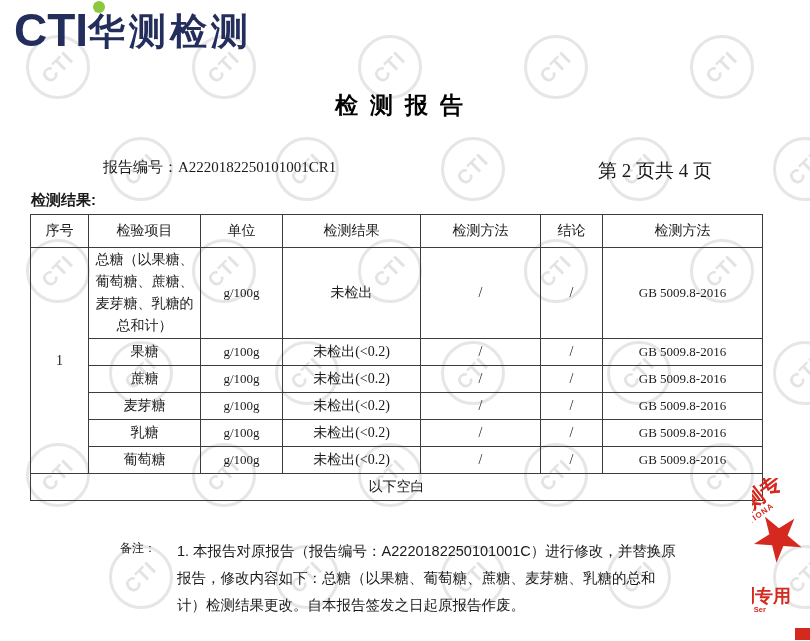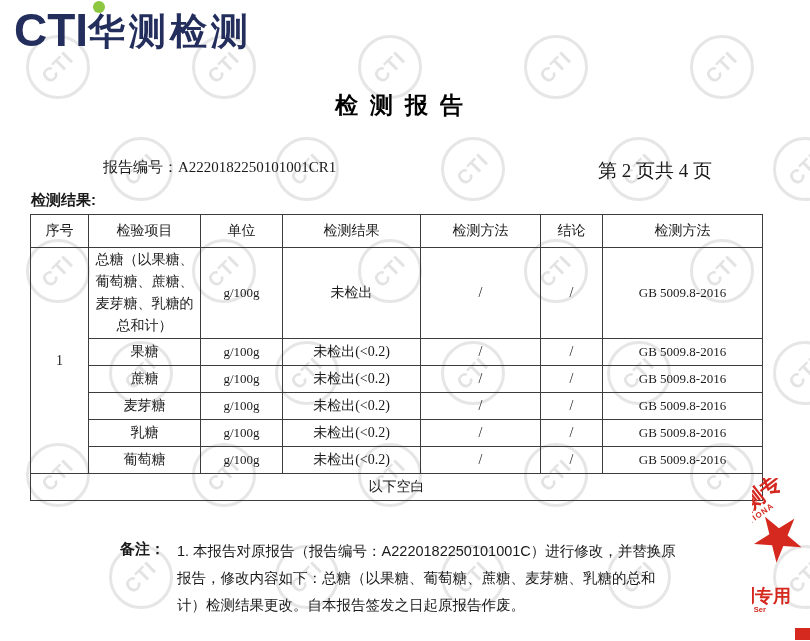--- a/index.html
+++ b/index.html
@@ -39,22 +39,22 @@
     border:1.5px solid #3c3c3c; text-align:center; vertical-align:middle;
     padding:1px 4px; background:transparent; font-weight:400;
   }
   table.results tr.hdr { height:33px; }
   table.results tr.big { height:90px; }
   table.results tr.sub { height:27px; }
   table.results tr.blank { height:27px; }
   td.item-big { line-height:22px; padding:2px 12px; }
   .mono { font-family:Liberation Serif, serif; font-size:13px; letter-spacing:0px; }
   
-  .remarks-label { position:absolute; left:120px; top:540px; font-size:15px;
-                   font-family:"Liberation Sans",sans-serif;font-weight:bold; }
+  .remarks-label { position:absolute; left:120px; top:540px; font-size:12px;
+                   font-family:"Liberation Sans",sans-serif; }
   .remarks-body  { position:absolute; left:177px; top:538px; width:505px;
                    font-size:14.5px; line-height:27px;
                    font-family:"Liberation Sans",sans-serif; }
   
   .stamp { position:absolute; left:752px; top:478px; width:58px; height:163px;
            overflow:hidden; z-index:2; color:#d5281e; }
   .stamp-chars-top { position:absolute; left:-12px; top:0px; font-size:22px;
                      font-weight:700; transform:rotate(-38deg);
                      font-family:"Liberation Sans",sans-serif; }
   .stamp-arc { position:absolute; left:-6px; top:31px; font-size:8px; font-weight:700;

